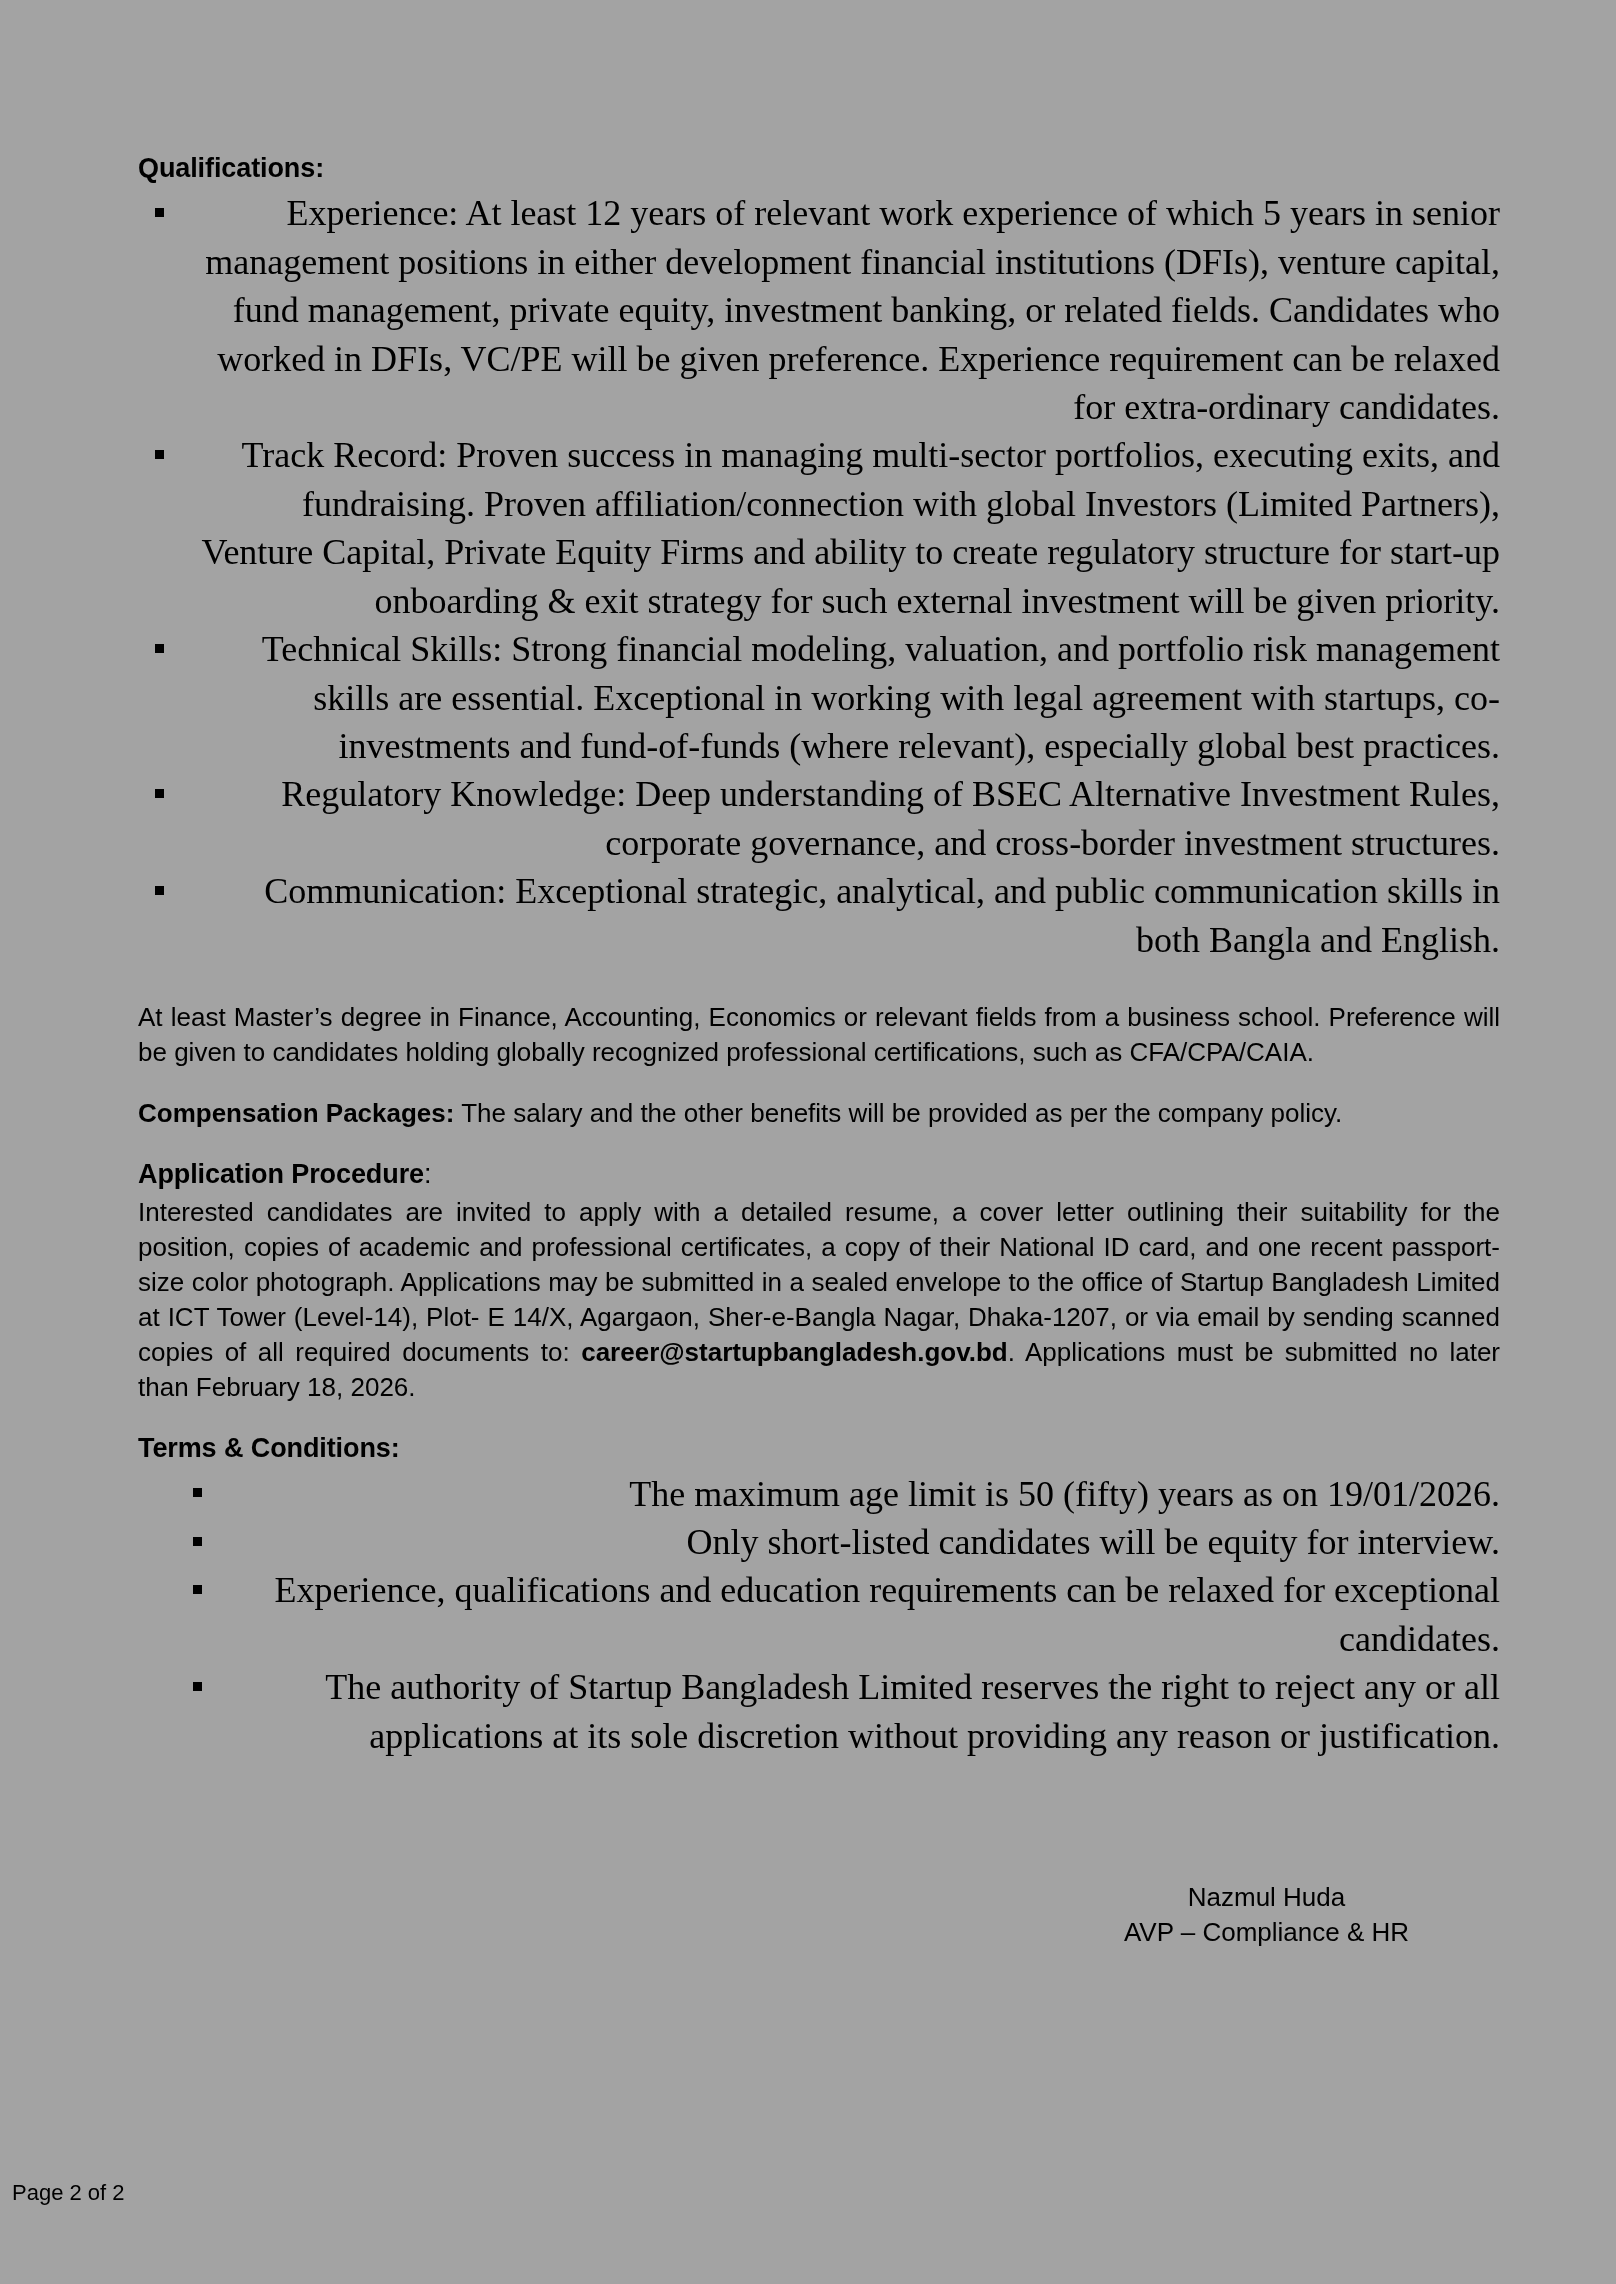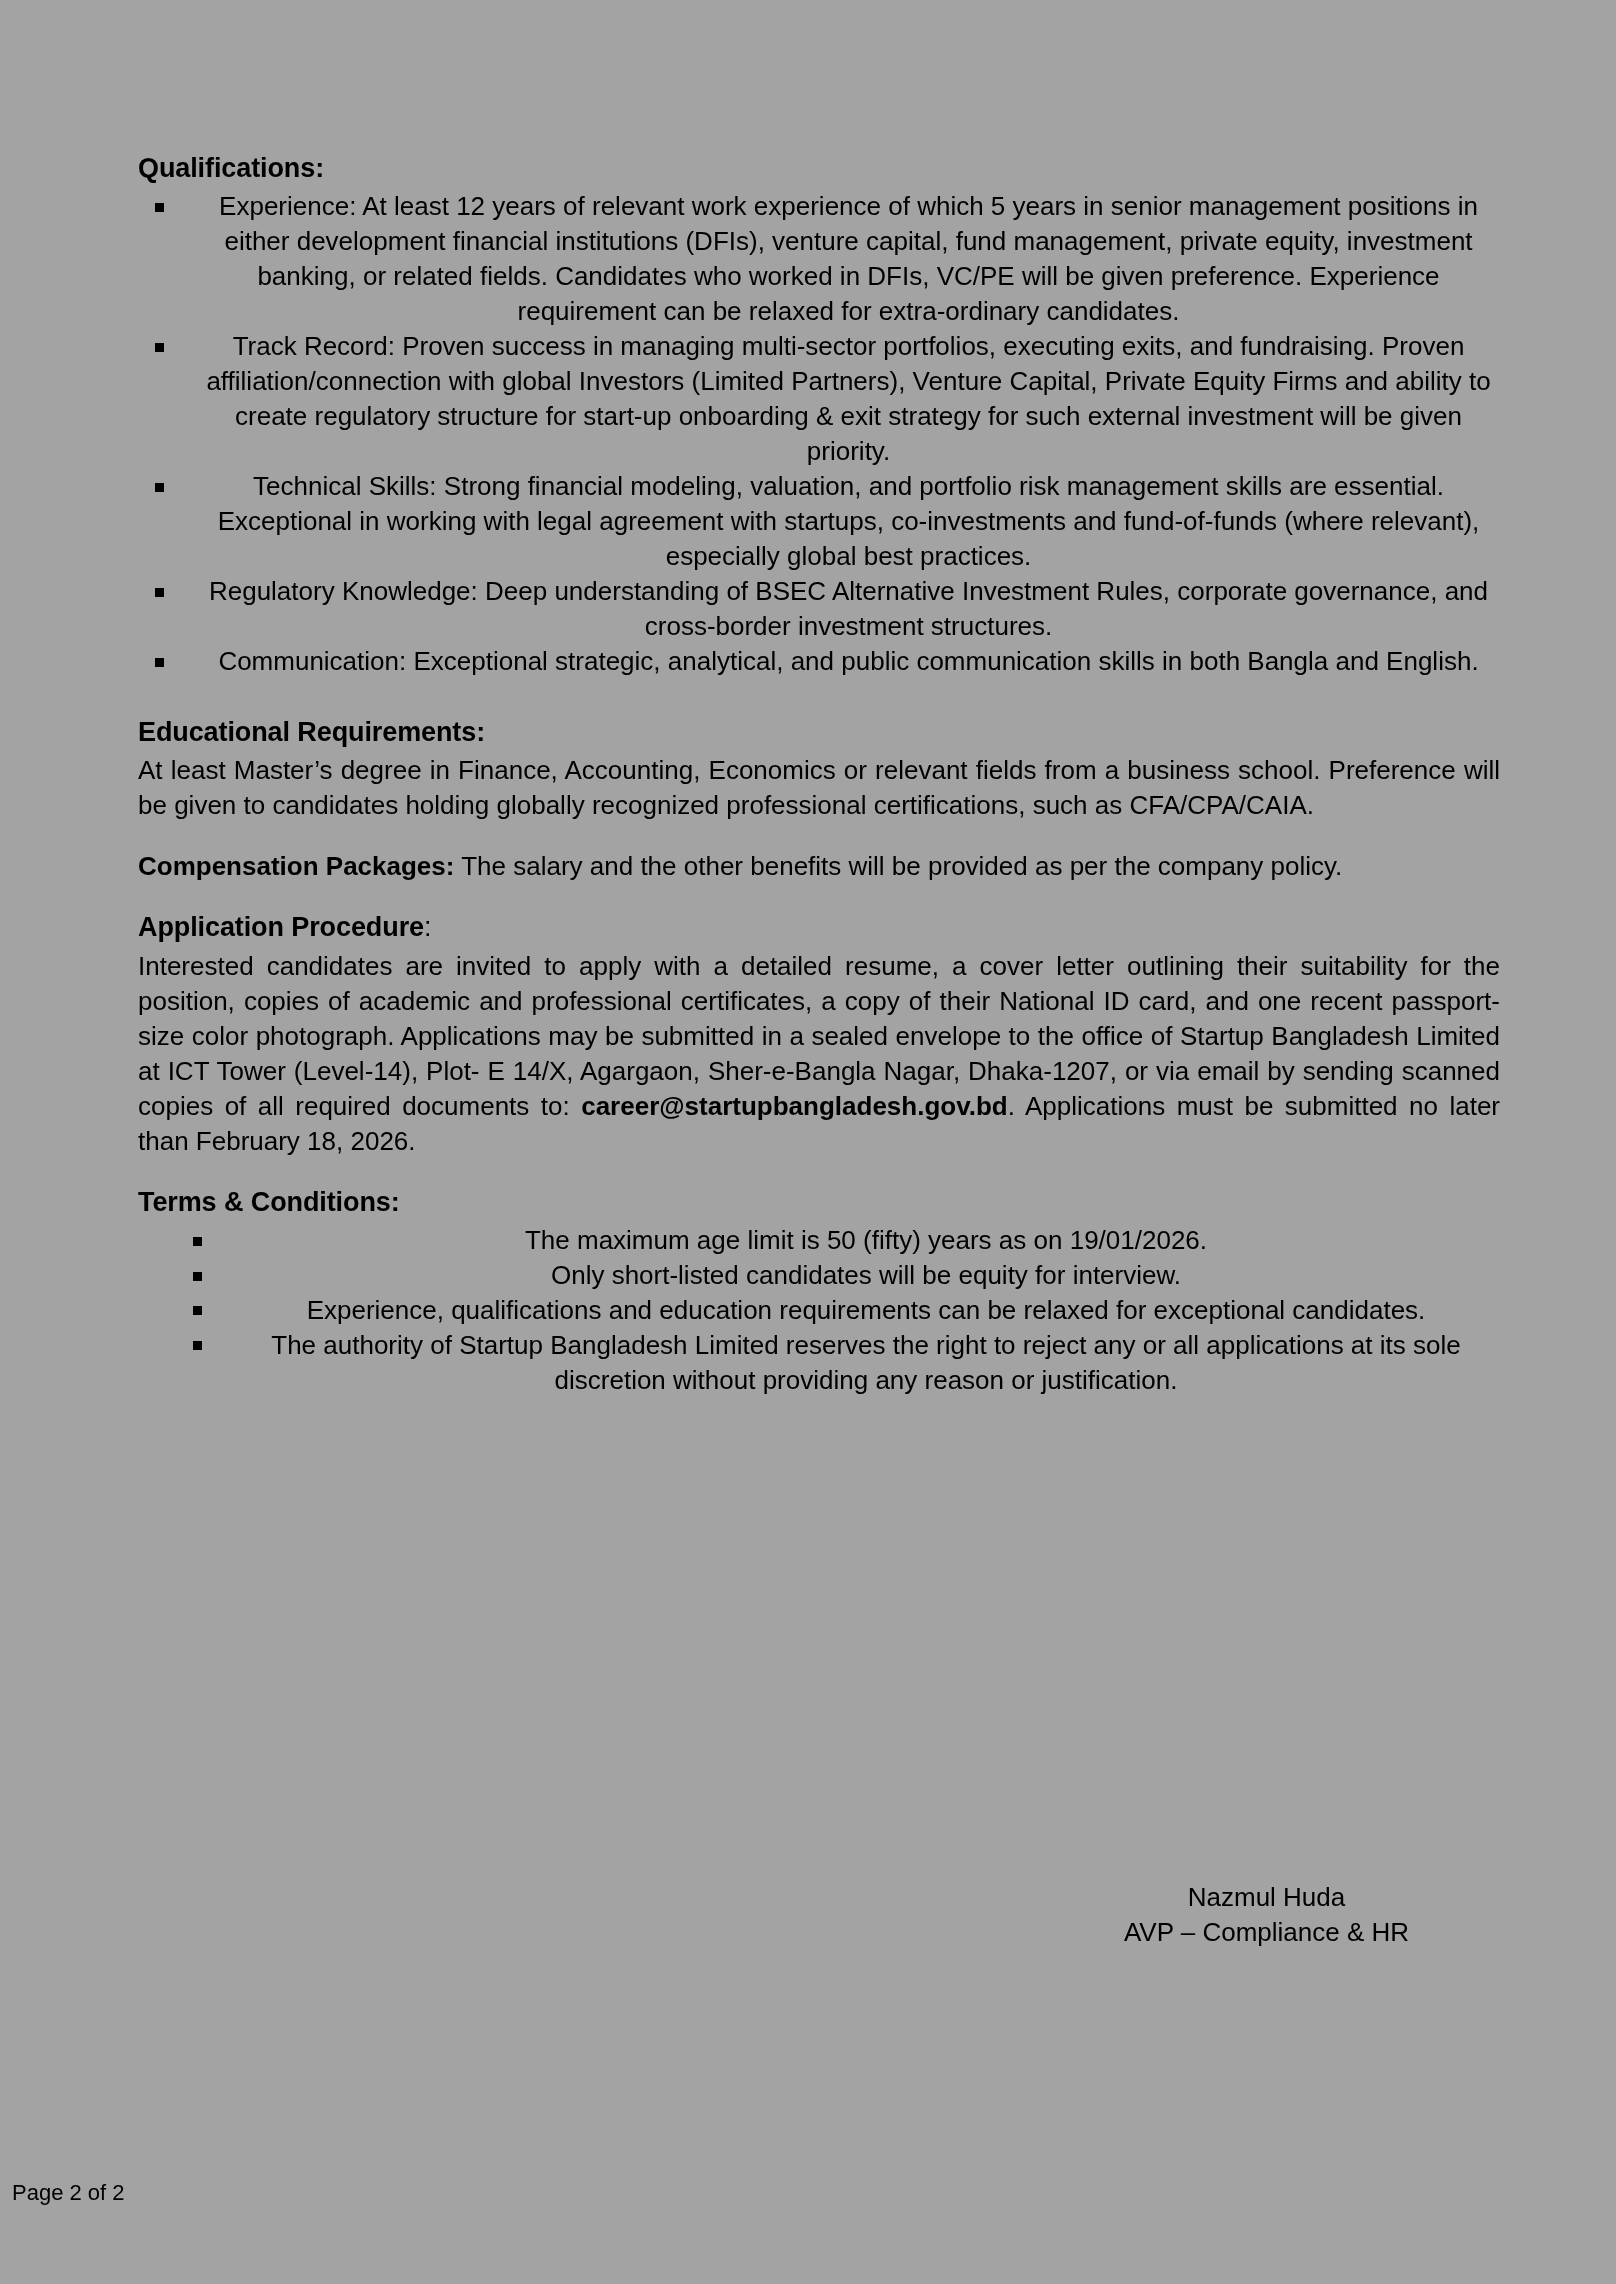--- a/index.html
+++ b/index.html
@@ -35,24 +35,25 @@
     font-weight: normal;
   }
   ul.bullets {
     list-style: none;
     margin: 0;
     padding: 0;
   }
   ul.bullets > li {
     position: relative;
     padding-left: 59px;
-    font-size: 26px;
+    font-size: 36px;
     line-height: 1.345;
-    text-align: center;
+    text-align: right;
     margin: 0;
+    font-family: Liberation Serif, serif;
   }
   ul.bullets.indented > li {
     padding-left: 94px;
   }
   ul.bullets > li .bullet-marker {
     position: absolute;
     left: 17px;
     top: 0.52em;
     width: 9px;
     height: 9px;
@@ -119,21 +120,20 @@
         <span>Regulatory Knowledge: Deep understanding of BSEC Alternative Investment Rules, corporate governance, and cross-border investment structures.</span>
       </li>
       <li>
         <span class="bullet-marker"></span>
         <span>Communication: Exceptional strategic, analytical, and public communication skills in both Bangla and English.</span>
       </li>
     </ul>
 
     <div class="spacer-lg"></div>
 
-    <div class="heading">Educational Requirements:</div>
     <p class="para">At least Master’s   degree in Finance, Accounting, Economics or relevant fields from a business school. Preference will be given to candidates holding globally recognized professional certifications, such as CFA/CPA/CAIA.</p>
 
     <div class="spacer-md"></div>
 
     <p class="para"><b>Compensation Packages:</b><span> The salary and the other benefits will be provided as per the company policy.</span></p>
 
     <div class="spacer-md"></div>
 
     <div class="heading"><span>Application Procedure</span><span class="thin-colon">:</span></div>
 

